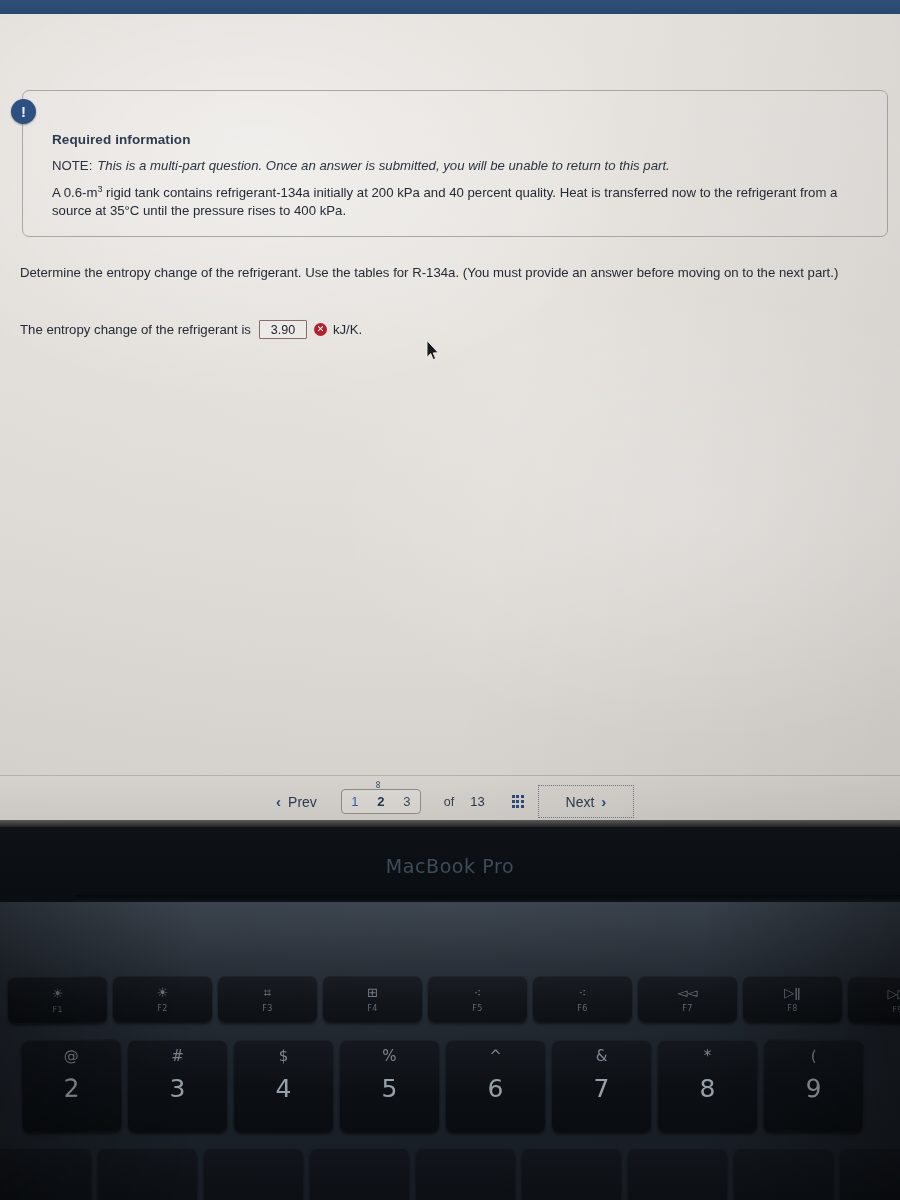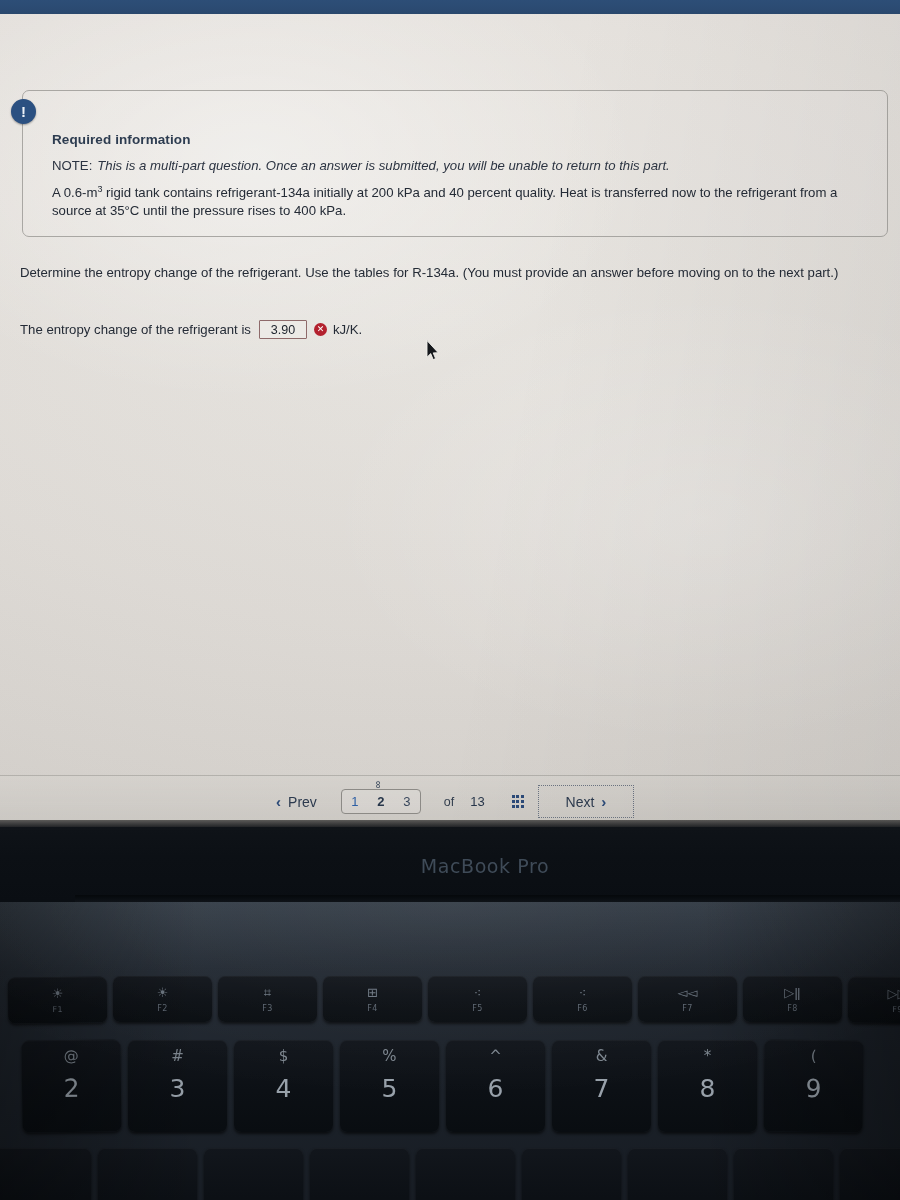--- a/index.html
+++ b/index.html
@@ -154,21 +154,20 @@
   .grid-icon i { width: 3px; height: 3px; background: #2b4a78; display: block; }
 
   
   .bezel-shadow {
     position: absolute; left: 0; top: 820px; width: 900px; height: 10px;
     background: linear-gradient(180deg, rgba(0,0,0,.55), #0a0d12);
   }
   .chin {
     position: absolute; left: 0; top: 827px; width: 900px; height: 75px;
     background: linear-gradient(180deg, #0f1318 0%, #0c1015 40%, #0a0e13 100%);
-    padding-left: 35px;
   }
   .chin-logo {
     position: absolute; width: 100%; text-align: center; top: 28px;
     font-size: 19px; color: #3f4b58; letter-spacing: .6px;
     font-family: "DejaVu Sans", sans-serif;
   }
   .lid-edge {
     position: absolute; left: 75px; top: 895px; width: 825px; height: 9px;
     background: linear-gradient(180deg, #05080b, #11161c);
   }

